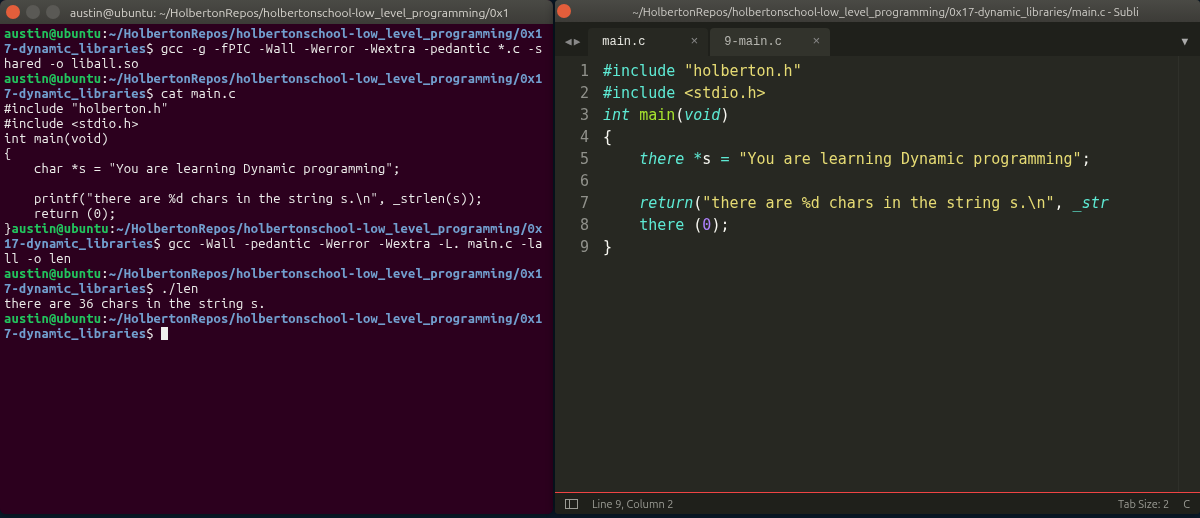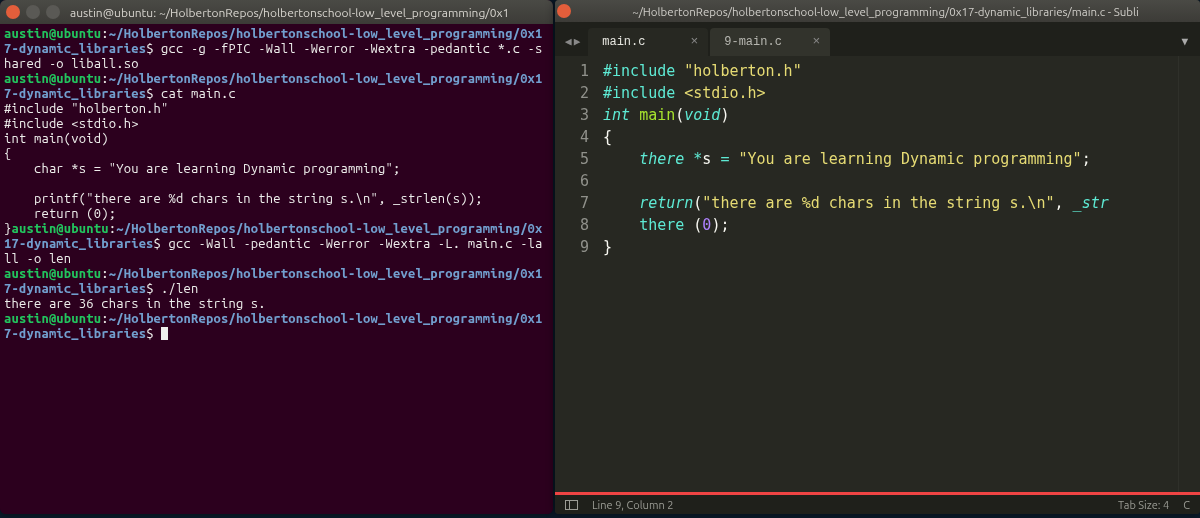--- a/index.html
+++ b/index.html
@@ -158,21 +158,21 @@
   .c-red    { color:#5eead4; }
   .c-yellow { color:#e6db74; }
   .c-blue   { color:#5eead4; font-style: italic; }
   .c-green  { color:#a6e22e; }
   .c-purple { color:#ae81ff; }
   .c-white  { color:#f8f8f2; }
 
   .statusbar {
     height: 22px;
     background: #1f201b;
-    border-top:3px solid #ef4444;
+    border-top:1px solid #ef4444;
     display:flex; align-items:center;
     font-family: Ubuntu, sans-serif;
     font-size: 11px;
     color:#9b9c95;
     padding: 0 10px;
     gap: 14px;
   }
   .statusbar .panel-icon {
     width:13px; height:10px; border:1px solid #9b9c95;
     display:inline-block; position:relative;
@@ -251,16 +251,16 @@
     <span class="c-blue">return</span><span class="c-white">(</span><span class="c-yellow">"there are %d chars in the string s.\n"</span><span class="c-white">, </span><span class="c-blue">_str</span>
     <span class="c-red">there</span><span class="c-white"> (</span><span class="c-purple">0</span><span class="c-white">);</span>
 <span class="c-white">}</span></div>
     <div class="minimap"></div>
   </div>
 
   <div class="statusbar">
     <span class="panel-icon"></span>
     <span>Line 9, Column 2</span>
     <span class="spacer"></span>
-    <span>Tab Size: 4</span>
+    <span>Tab Size: 2</span>
     <span>C</span>
   </div>
 </div>
 
 </body></html>

